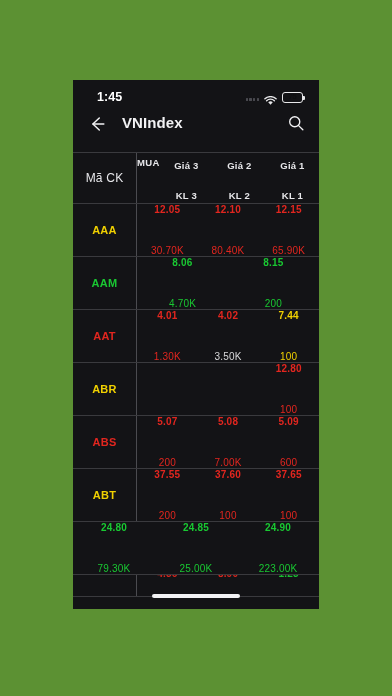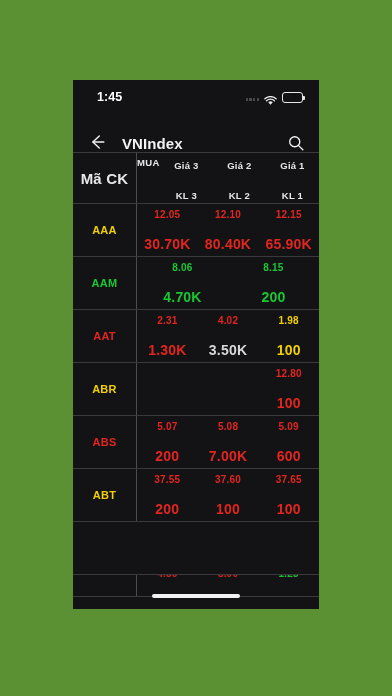--- a/index.html
+++ b/index.html
@@ -61,21 +61,21 @@
     width:1.7px; height:4.5px; background:#e8e8ea; border-radius:0 1px 1px 0;
   }
   .sb-batt span{
     font-size:7.5px; font-weight:700; color:#0f0f11; line-height:1;
     letter-spacing:-.2px;
   }
 
   
   .navbar{
     height:38px;
-    display:flex; align-items:flex-end;
+    display:flex; align-items:flex-start;
     padding:0 14px;
     position:relative;
   }
   .nav-back{
     width:20px; height:20px; position:relative; flex:0 0 auto;
     cursor:pointer;
   }
   .nav-title{
     color:#f2f2f4;
     font-size:15px;
@@ -105,27 +105,27 @@
     font-size:11px; font-weight:700;
     letter-spacing:.3px;
   }
   .cols{
     flex:1 1 auto;
     display:flex;
   }
   .col{
     flex:1 1 0;
     display:flex; flex-direction:column;
-    align-items:center; justify-content:center;
+    align-items:center; justify-content:space-between;
     padding:0 2px;
   }
 
   
   .hrow{ height:51px; }
-  .hrow .cell-sym{ color:#e7e7ea; font-weight:700; font-size:15px; letter-spacing:.2px; }
+  .hrow .cell-sym{ color:#e7e7ea; font-weight:400; font-size:12px; letter-spacing:.2px; }
   .hgroup{
     flex:1 1 auto;
     display:flex; flex-direction:row;
     padding-top:4px;
   }
   .hgroup-title{
     text-align:center;
     color:#e7e7ea;
     font-size:9.5px;
     font-weight:700;
@@ -140,21 +140,21 @@
     gap:19px;
     color:#e7e7ea;
     font-size:9.5px;
     font-weight:700;
     letter-spacing:.2px;
   }
 
   
   .drow{ height:53px; }
   .col .price{ font-size:10px; font-weight:700; letter-spacing:.2px; }
-  .col .vol{ font-size:14px; font-weight:700; letter-spacing:.2px; margin-top:16px; }
+  .col .vol{ font-size:10px; font-weight:400; letter-spacing:.2px; margin-top:16px; }
 
   
   .prow{
     height:22px;
     overflow:hidden;
   }
   .prow .cols .col{ justify-content:flex-start; }
   .prow .price{ font-size:10px; font-weight:700; position:relative; top:-7px; opacity:.95; }
 
   
@@ -269,29 +269,29 @@
               <div class="col">
                 <div class="price c-green">8.15</div>
                 <div class="vol c-green">200</div>
               </div>
             </div>
           </div>
           <div class="row drow">
             <div class="cell-sym c-red">AAT</div>
             <div class="cols">
               <div class="col">
-                <div class="price c-red">2.31</div>
+                <div class="price c-red">4.01</div>
                 <div class="vol c-red">1.30K</div>
               </div>
               <div class="col">
                 <div class="price c-red">4.02</div>
                 <div class="vol c-white">3.50K</div>
               </div>
               <div class="col">
-                <div class="price c-yellow">1.98</div>
+                <div class="price c-yellow">7.44</div>
                 <div class="vol c-yellow">100</div>
               </div>
             </div>
           </div>
           <div class="row drow">
             <div class="cell-sym c-yellow">ABR</div>
             <div class="cols">
               <div class="col">
                 <div class="price c-none"></div>
                 <div class="vol c-none"></div>
@@ -334,20 +334,34 @@
                 <div class="price c-red">37.60</div>
                 <div class="vol c-red">100</div>
               </div>
               <div class="col">
                 <div class="price c-red">37.65</div>
                 <div class="vol c-red">100</div>
               </div>
             </div>
           </div>
           <div class="row drow">
+            <div class="cols">
+              <div class="col">
+                <div class="price c-green">24.80</div>
+                <div class="vol c-green">79.30K</div>
+              </div>
+              <div class="col">
+                <div class="price c-green">24.85</div>
+                <div class="vol c-green">25.00K</div>
+              </div>
+              <div class="col">
+                <div class="price c-green">24.90</div>
+                <div class="vol c-green">223.00K</div>
+              </div>
+            </div>
           </div>
           <div class="row prow">
             <div class="cell-sym c-none"></div>
             <div class="cols">
               <div class="col">
                 <div class="price c-red">4.56</div>
               </div>
               <div class="col">
                 <div class="price c-red">8.90</div>
               </div>

